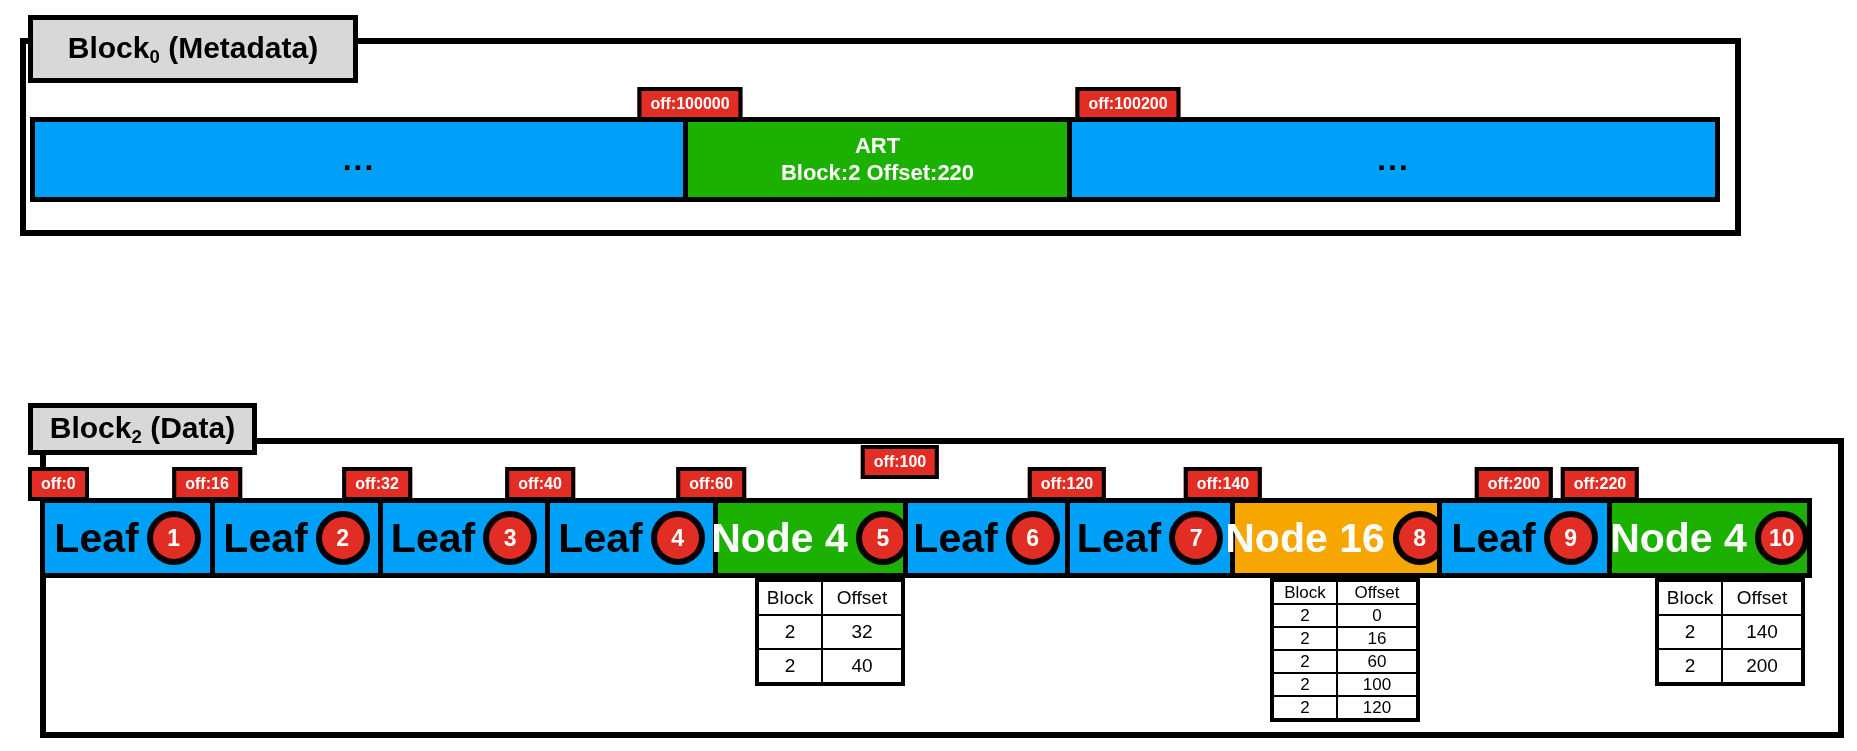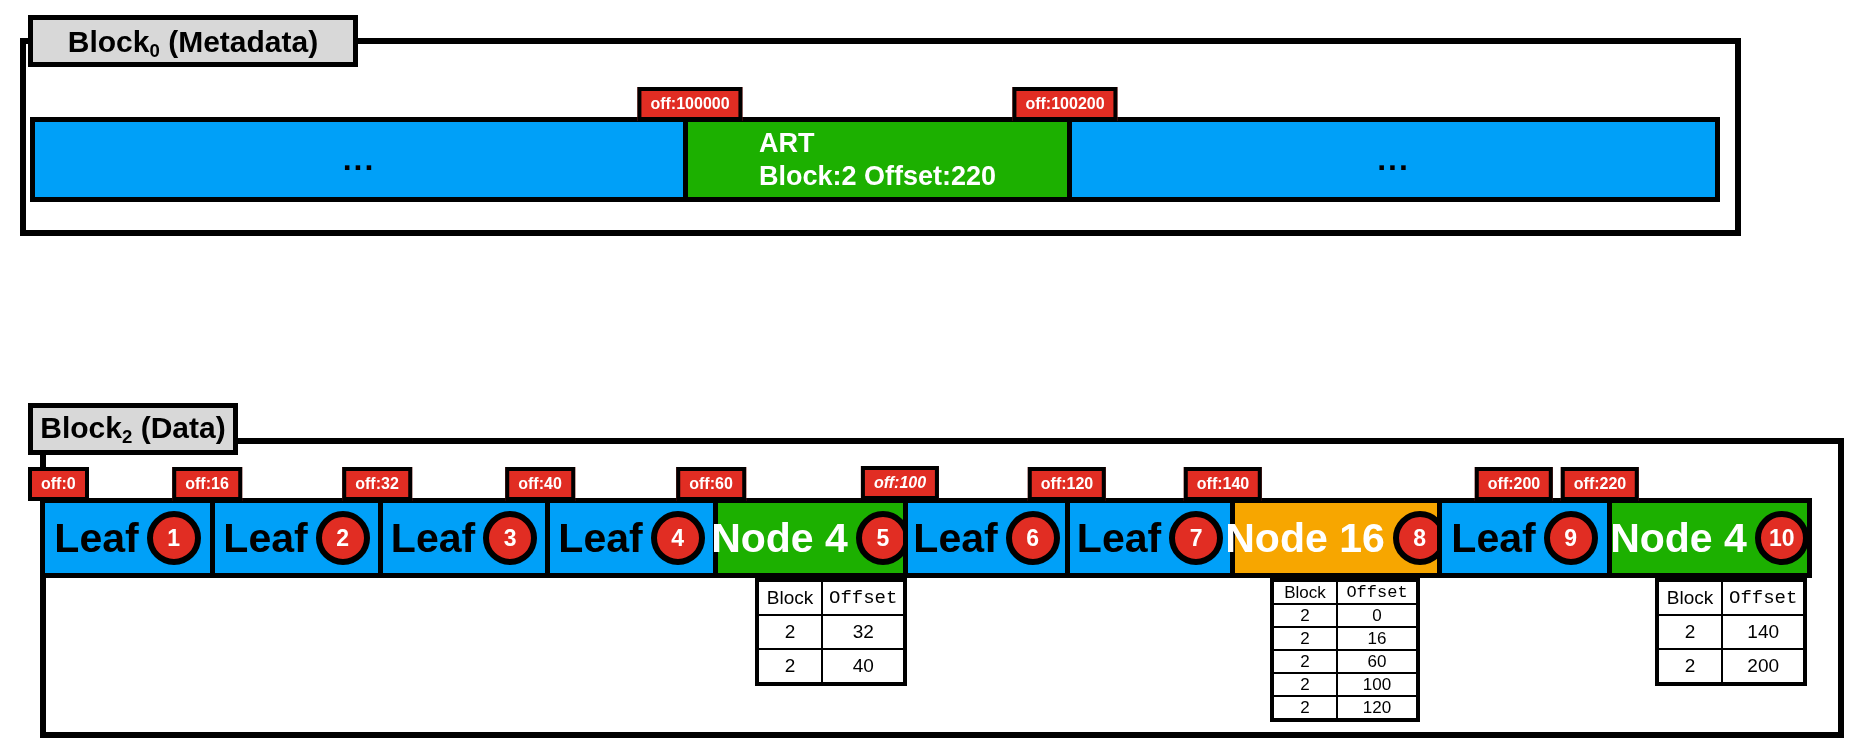--- a/index.html
+++ b/index.html
@@ -19,21 +19,21 @@
   .bar{position:absolute;border:5px solid #000;display:flex;box-sizing:border-box;z-index:1;}
   .seg{height:100%;box-sizing:border-box;display:flex;align-items:center;justify-content:center;
        gap:8px;border-left:5px solid #000;}
   .seg.first{border-left:none;}
   .seg.blue{background:var(--blue);}
   .seg.green{background:var(--green);}
   .seg.orange{background:var(--orange);}
   .seg-label{font-weight:bold;font-size:41px;color:#000;white-space:nowrap;}
   .seg.green .seg-label,.seg.orange .seg-label{color:#fff;}
   .dots{font-weight:bold;font-size:32px;color:#000;letter-spacing:2px;}
-  .art-text{color:#fff;font-weight:bold;font-size:27px;text-align:left;line-height:1.2;}
+  .art-text{color:#fff;font-weight:bold;font-size:22px;text-align:center;line-height:1.2;}
 
   
   .off-label{position:absolute;background:var(--red);border:4px solid #000;color:#fff;
     font-weight:bold;font-size:16px;padding:4px 9px;white-space:nowrap;z-index:6;
     transform:translateX(-50%);line-height:1.15;}
   .off-label.no-center{transform:none;}
 
   
   .badge{width:42px;height:42px;border-radius:50%;background:var(--red);border:6px solid #000;
     color:#fff;font-weight:bold;font-size:23px;display:flex;align-items:center;justify-content:center;
@@ -41,54 +41,54 @@
 
   
   .dtable{position:absolute;border-collapse:collapse;background:#fff;z-index:4;}
   .dtable,.dtable td,.dtable th{border:2px solid #000;}
   .dtable{border:4px solid #000;}
   .dtable th{font-weight:normal;}
   .dtable td,.dtable th{text-align:center;vertical-align:middle;color:#000;padding:0 6px;}
   .t-big td,.t-big th{font-size:19px;height:32px;}
   .t-small td,.t-small th{font-size:17px;height:21px;}
   .col-block{width:50px;}
-  .col-offset{width:66px;font-family:Liberation Mono, monospace;}
+  .col-offset{width:66px;}
 </style>
 </head>
 <body>
 
 <div class="canvas">
 
   <div class="outer-box" style="left:20px;top:38px;width:1709px;height:186px;"></div>
 
-  <div class="section-label" style="left:28px;top:15px;width:330px;height:52px;align-items:flex-end;">
+  <div class="section-label" style="left:28px;top:15px;width:330px;height:68px;">
     <span><span>Block</span><span class="sub">0</span>&nbsp;<span>(Metadata)</span></span>
   </div>
 
   <div class="bar" style="left:30px;top:117px;width:1690px;height:85px;">
     <div class="seg blue first" style="width:648px;">
       <span class="dots">...</span>
     </div>
     <div class="seg green" style="width:384px;">
       <div class="art-text">
         <div>ART</div>
         <div>Block:2 Offset:220</div>
       </div>
     </div>
     <div class="seg blue" style="width:648px;">
       <span class="dots">...</span>
     </div>
   </div>
 
   <div class="off-label" style="left:690px;top:87px;">off:100000</div>
-  <div class="off-label" style="left:1065px;top:87px;">off:100200</div>
+  <div class="off-label" style="left:1128px;top:87px;">off:100200</div>
 
   <div class="outer-box" style="left:40px;top:438px;width:1792px;height:288px;"></div>
 
-  <div class="section-label" style="left:28px;top:403px;width:210px;height:52px;">
+  <div class="section-label" style="left:28px;top:403px;width:229px;height:52px;">
     <span><span>Block</span><span class="sub">2</span>&nbsp;<span>(Data)</span></span>
   </div>
 
   <div class="bar" style="left:40px;top:498px;width:1772px;height:80px;">
     <div class="seg blue first" style="width:165px;">
       <span class="seg-label">Leaf</span>
       <span class="badge">1</span>
     </div>
     <div class="seg blue" style="width:168px;">
       <span class="seg-label">Leaf</span>
@@ -126,21 +126,21 @@
       <span class="seg-label">Node 4</span>
       <span class="badge">10</span>
     </div>
   </div>
 
   <div class="off-label no-center" style="left:28px;top:467px;">off:0</div>
   <div class="off-label" style="left:207px;top:467px;">off:16</div>
   <div class="off-label" style="left:377px;top:467px;">off:32</div>
   <div class="off-label" style="left:540px;top:467px;">off:40</div>
   <div class="off-label" style="left:711px;top:467px;">off:60</div>
-  <div class="off-label" style="left:900px;top:466px;font-style:italic;">off:100</div>
+  <div class="off-label" style="left:900px;top:445px;">off:100</div>
   <div class="off-label" style="left:1067px;top:467px;">off:120</div>
   <div class="off-label" style="left:1223px;top:467px;">off:140</div>
   <div class="off-label" style="left:1514px;top:467px;">off:200</div>
   <div class="off-label" style="left:1600px;top:467px;">off:220</div>
 
   <table class="dtable t-big" style="left:755px;top:578px;">
     <tbody>
         <tr>
       <th class="col-block">Block</th>
       <th class="col-offset">Offset</th>

